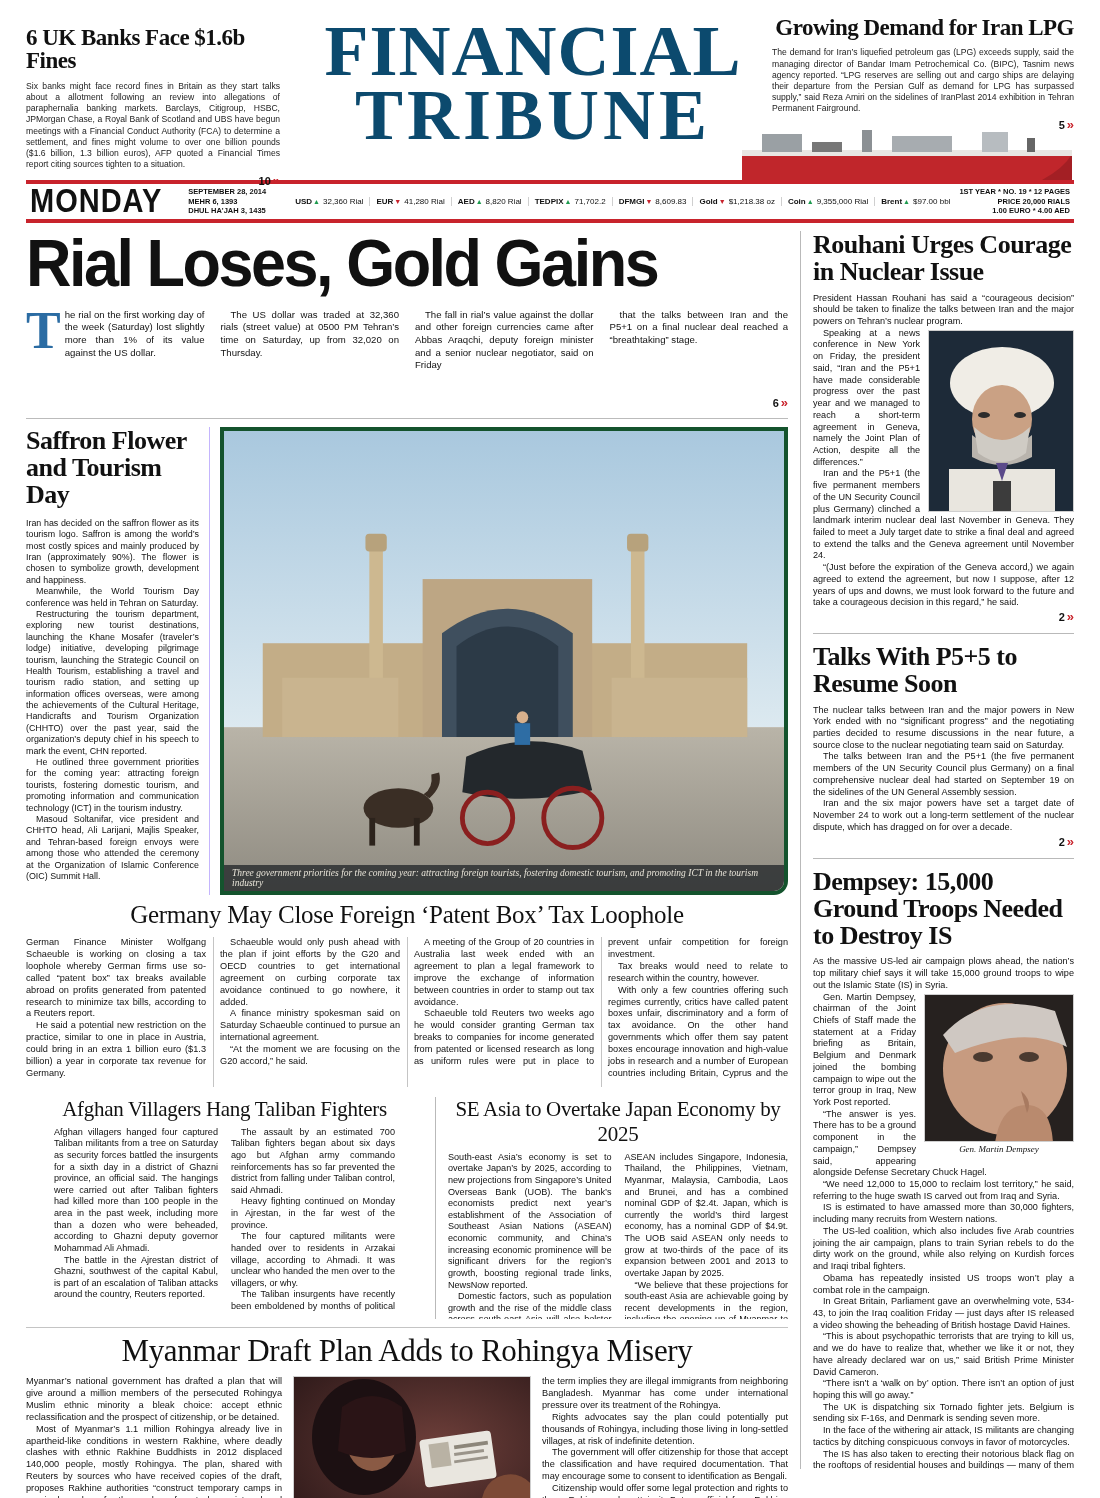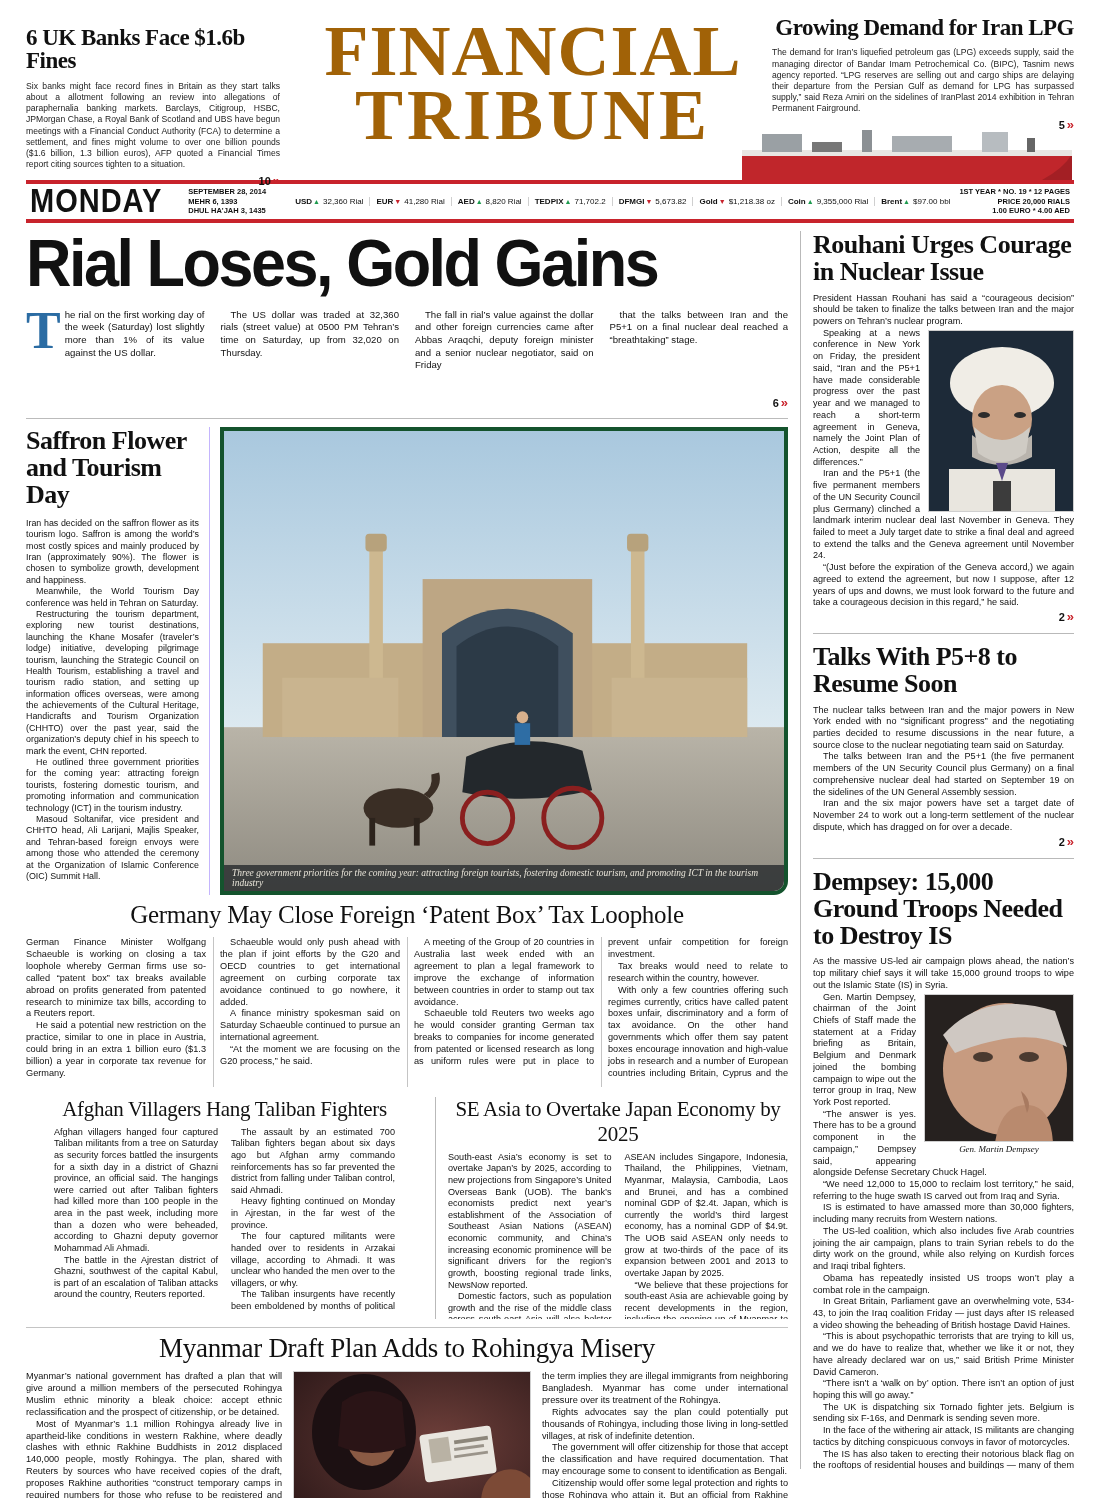--- a/index.html
+++ b/index.html
@@ -7,21 +7,21 @@
   body { font-family:"Liberation Sans", sans-serif; color:#111; }
   .page { width:1100px; height:1498px; background:#fff; margin:0 auto; padding:8px 26px 10px 26px; overflow:hidden; position:relative; }
 
   
   .header { display:flex; height:172px; }
   .brief-left { width:268px; padding-top:18px; padding-right:14px; }
   .brief-right { width:302px; padding-top:8px; position:relative; }
   .brief h2 { font-family:"Liberation Serif", serif; font-weight:700; font-size:23px; line-height:1.02; letter-spacing:-0.5px; }
   .brief-right h2 { text-align:right; }
   .brief .body { font-size:8.6px; line-height:1.3; text-align:justify; margin-top:8px; color:#222; }
-  .masthead { flex:1; text-align:center; font-family:"Liberation Serif", serif; font-weight:700; color:#a16207; padding-top:10px; }
+  .masthead { flex:1; text-align:center; font-family:"Liberation Serif", serif; font-weight:700; color:#0c4a6e; padding-top:10px; }
   .masthead .l1 { font-size:72px; line-height:0.92; letter-spacing:1px; }
   .masthead .l2 { font-size:72px; line-height:0.88; letter-spacing:4px;text-align:center; }
   .pref { text-align:right; font-weight:700; font-size:11px; margin-top:3px; }
   .chev { color:#c8232c; font-weight:700; font-size:13px; margin-left:2px; }
   .ship-wrap { position:absolute; bottom:-6px; left:-30px; right:0; height:62px; }
 
   
   .ruler { height:3px; background:#c8232c; }
   .dateline { display:flex; align-items:center; height:40px; border-bottom:4px solid #c8232c; border-top:1px solid #c8232c; padding:2px 4px; }
   .day { font-size:29px; font-weight:700; letter-spacing:1px; transform:scaleY(1.15); margin-right:26px; }
@@ -69,21 +69,21 @@
   
   .row2 { display:flex; margin-top:10px; height:222px; }
   .half { width:50%; overflow:hidden;margin-left:28px; }
   .half + .half { border-left:1px solid #b9b9b9; padding-left:12px; }
   .half.l { padding-right:12px; }
   .half .sec-head2 { font-family:"Liberation Serif", serif; font-size:21px; font-weight:400; text-align:center; letter-spacing:-0.3px; }
   .half .cols { margin-top:5px; column-count:2; column-gap:13px; font-size:9.1px; line-height:1.28; text-align:justify; height:188px; overflow:hidden; }
 
   
   .myanmar { margin-top:8px; border-top:1px solid #c4c4c4; padding-top:5px; }
-  .myanmar .sec-head { font-size:27px; }
+  .myanmar .sec-head { font-size:31px; }
   .my-row { display:flex; margin-top:7px; height:198px; overflow:hidden; }
   .my-col { font-size:9.2px; line-height:1.3; text-align:justify; }
   .my-col.c1 { width:256px; }
   .my-col.c3 { flex:1; }
   .my-photo-wrap { width:238px; margin:0 11px; }
   .my-photo { width:238px; height:152px; border:1px solid #cfcfcf; overflow:hidden; }
 
   
   .sb-art h2 { font-family:"Liberation Serif", serif; font-weight:700; font-size:26px; line-height:1.05; letter-spacing:-0.5px; }
   .sb-art .body { margin-top:7px; font-size:9.1px; line-height:1.29; text-align:justify; }
@@ -154,21 +154,21 @@
           <span class="val">8,820 Rial</span>
         </span>
         <span class="tick up">
           <b>TEDPIX</b>
           <span class="arr"></span>
           <span class="val">71,702.2</span>
         </span>
         <span class="tick down">
           <b>DFMGI</b>
           <span class="arr"></span>
-          <span class="val">5,673.82</span>
+          <span class="val">8,609.83</span>
         </span>
         <span class="tick down">
           <b>Gold</b>
           <span class="arr"></span>
           <span class="val">$1,218.38 oz</span>
         </span>
         <span class="tick up">
           <b>Coin</b>
           <span class="arr"></span>
           <span class="val">9,355,000 Rial</span>
@@ -252,21 +252,21 @@
         </div>
       </div>
 
       <div class="germany">
         <div class="sec-head">Germany May Close Foreign ‘Patent Box’ Tax Loophole</div>
         <div class="cols body">
           <p class="first">German Finance Minister Wolfgang Schaeuble is working on closing a tax loophole whereby German firms use so-called “patent box” tax breaks available abroad on profits generated from patented research to minimize tax bills, according to a Reuters report.</p>
           <p>He said a potential new restriction on the practice, similar to one in place in Austria, could bring in an extra 1 billion euro ($1.3 billion) a year in corporate tax revenue for Germany.</p>
           <p>Schaeuble would only push ahead with the plan if joint efforts by the G20 and OECD countries to get international agreement on curbing corporate tax avoidance continued to go nowhere, it added.</p>
           <p>A finance ministry spokesman said on Saturday Schaeuble continued to pursue an international agreement.</p>
-          <p>“At the moment we are focusing on the G20 process,” he said.</p>
+          <p>“At the moment we are focusing on the G20 accord,” he said.</p>
           <p>A meeting of the Group of 20 countries in Australia last week ended with an agreement to plan a legal framework to improve the exchange of information between countries in order to stamp out tax avoidance.</p>
           <p>Schaeuble told Reuters two weeks ago he would consider granting German tax breaks to companies for income generated from patented or licensed research as long as uniform rules were put in place to prevent unfair competition for foreign investment.</p>
           <p>Tax breaks would need to relate to research within the country, however.</p>
           <p>With only a few countries offering such regimes currently, critics have called patent boxes unfair, discriminatory and a form of tax avoidance. On the other hand governments which offer them say patent boxes encourage innovation and high-value jobs in research and a number of European countries including Britain, Cyprus and the Netherlands offer significantly reduced or zero rates of tax on profits generated from patents.</p>
 
         </div>
       </div>
 
       <div class="row2">
         <div class="half l">
@@ -357,21 +357,21 @@
           <p>Speaking at a news conference in New York on Friday, the president said, “Iran and the P5+1 have made considerable progress over the past year and we managed to reach a short-term agreement in Geneva, namely the Joint Plan of Action, despite all the differences.”</p>
           <p>Iran and the P5+1 (the five permanent members of the UN Security Council plus Germany) clinched a landmark interim nuclear deal last November in Geneva. They failed to meet a July target date to strike a final deal and agreed to extend the talks and the Geneva agreement until November 24.</p>
           <p>“(Just before the expiration of the Geneva accord,) we again agreed to extend the agreement, but now I suppose, after 12 years of ups and downs, we must look forward to the future and take a courageous decision in this regard,” he said.</p>
         </div>
         <div class="sb-ref"><span>2</span><span class="chev">»</span></div>
       </div>
 
       <div class="sb-div"></div>
 
       <div class="sb-art">
-        <h2>Talks With P5+8 to Resume Soon</h2>
+        <h2>Talks With P5+5 to Resume Soon</h2>
         <div class="body">
           <p class="first">The nuclear talks between Iran and the major powers in New York ended with no “significant progress” and the negotiating parties decided to resume discussions in the near future, a source close to the nuclear negotiating team said on Saturday.</p>
           <p>The talks between Iran and the P5+1 (the five permanent members of the UN Security Council plus Germany) on a final comprehensive nuclear deal had started on September 19 on the sidelines of the UN General Assembly session.</p>
           <p>Iran and the six major powers have set a target date of November 24 to work out a long-term settlement of the nuclear dispute, which has dragged on for over a decade.</p>
         </div>
         <div class="sb-ref"><span>2</span><span class="chev">»</span></div>
       </div>
 
       <div class="sb-div"></div>
 

